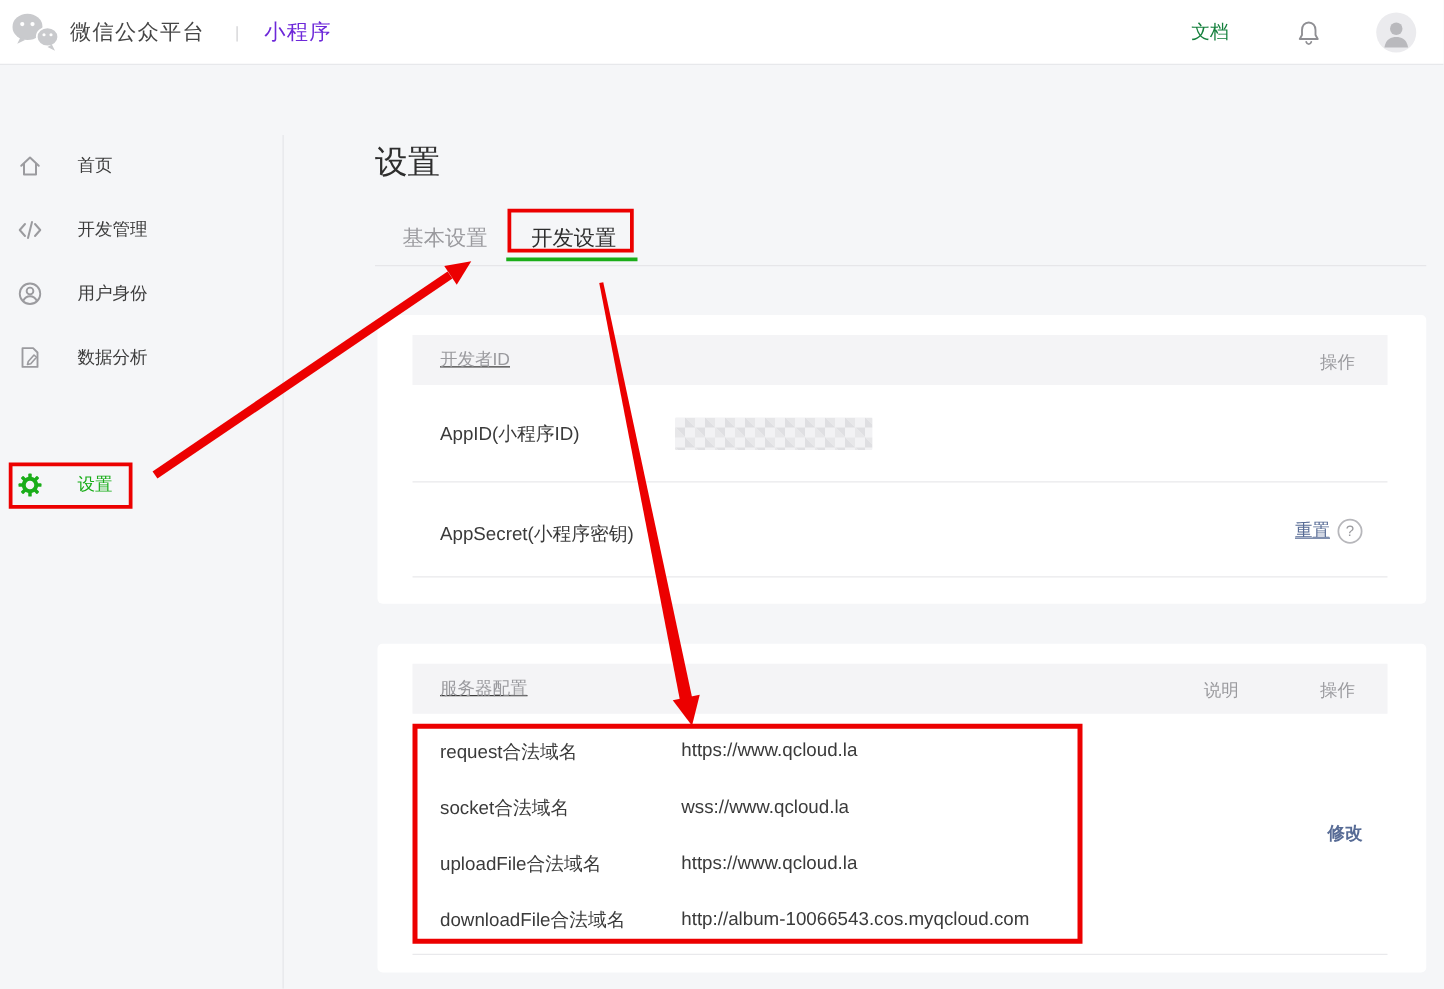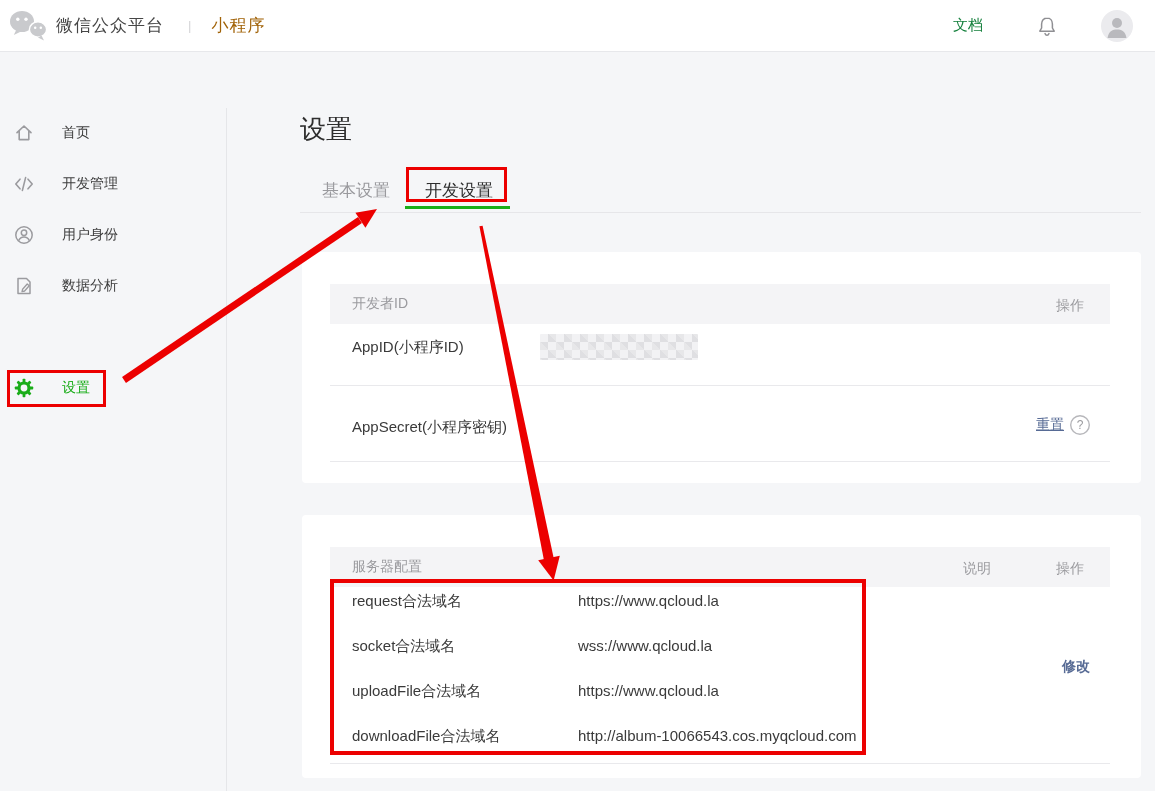--- a/index.html
+++ b/index.html
@@ -13,21 +13,21 @@
   }
   
   .topbar {
     position:absolute; left:0; top:0; width:1155px; height:52px;
     background:#fff; border-bottom:1px solid #e7e8eb;
     display:flex; align-items:center; padding:0 22px 0 8px; z-index:5;
   }
   .logo { width:40px; height:34px; flex:0 0 auto; }
   .brand { font-size:17px; color:#464646; margin-left:8px; letter-spacing:1px; }
   .brand-sep { font-size:13px; color:#d4d4d7; margin:0 20px 0 24px; }
-  .product { font-size:17px; color:#a16207; letter-spacing:1px; }
+  .product { font-size:17px; color:#6d28d9; letter-spacing:1px; }
   .topbar-spacer { flex:1; }
   .docs-link { font-size:15px; color:#15803d; cursor:pointer; }
   .bell { width:24px; height:24px; margin-left:52px; cursor:pointer; }
   .avatar { width:32px; height:32px; border-radius:50%; overflow:hidden; margin-left:42px; background:#ebebee; cursor:pointer; }
   
   .sidebar { position:absolute; left:0; top:52px; bottom:0; width:226px;text-decoration:underline; }
   .side-sep { position:absolute; left:226px; top:108px; bottom:0; width:1px; background:#e5e6e9; }
   .side-item {
     position:absolute; left:14px; height:36px; display:flex; align-items:center;
     cursor:pointer; color:#3c3c3c; font-size:14px;
@@ -41,29 +41,29 @@
   .page-title { position:absolute; left:300px; top:112px; font-size:26px; font-weight:400; color:#2e2e2e; }
   .tab { position:absolute; top:179px; font-size:17px; cursor:pointer; }
   .tab-basic { left:322px; color:#9a9a9e; }
   .tab-dev { left:425px; color:#2d2d2d; }
   .tab-underline { position:absolute; left:405px; top:206px; width:105px; height:3px; background:#1aad19; }
   .tabs-divider { position:absolute; left:300px; top:212px; width:841px; height:1px; background:#e6e6e9; }
   .card { position:absolute; left:302px; width:839px; background:#fff; border-radius:4px; }
   .card1 { top:252px; height:231px; }
   .card2 { top:515px; height:263px; }
   .card-head {
-    position:absolute; left:28px; top:32px; width:780px; height:40px;
-    background:#f4f4f6; display:flex; align-items:center; padding:0 22px;
+    position:absolute; left:28px; top:16px; width:780px; height:40px;
+    background:#f4f4f6; display:flex; align-items:center; padding:0 22px;text-decoration:underline;
   }
   .card-head .chead-title { font-size:14px; color:#9a9a9e; }
   .chead-col { position:absolute; top:13px; font-size:14px; color:#9a9a9e; }
   .col-action { right:26px; }
   .col-note { left:633px; }
   .row-label { position:absolute; left:50px; font-size:15px; color:#3a3a3a; }
-  .row-value { position:absolute; left:243px; font-size:15px; color:#3a3a3a;margin-left:33px; }
+  .row-value { position:absolute; left:243px; font-size:15px; color:#3a3a3a; }
   .hr { position:absolute; left:28px; width:780px; height:1px; background:#e9e9ec; }
   .mosaic {
     position:absolute; left:238px; top:82px; width:158px; height:26px;
     background-color:#f4f4f5;
     background-image:
       linear-gradient(45deg,#e7e7e9 25%,transparent 25%,transparent 75%,#e7e7e9 75%),
       linear-gradient(45deg,#dfdfe2 25%,#f2f2f4 25%,#f2f2f4 75%,#dfdfe2 75%);
     background-size:16px 16px; background-position:0 0,8px 8px;
     border-radius:1px;
   }

